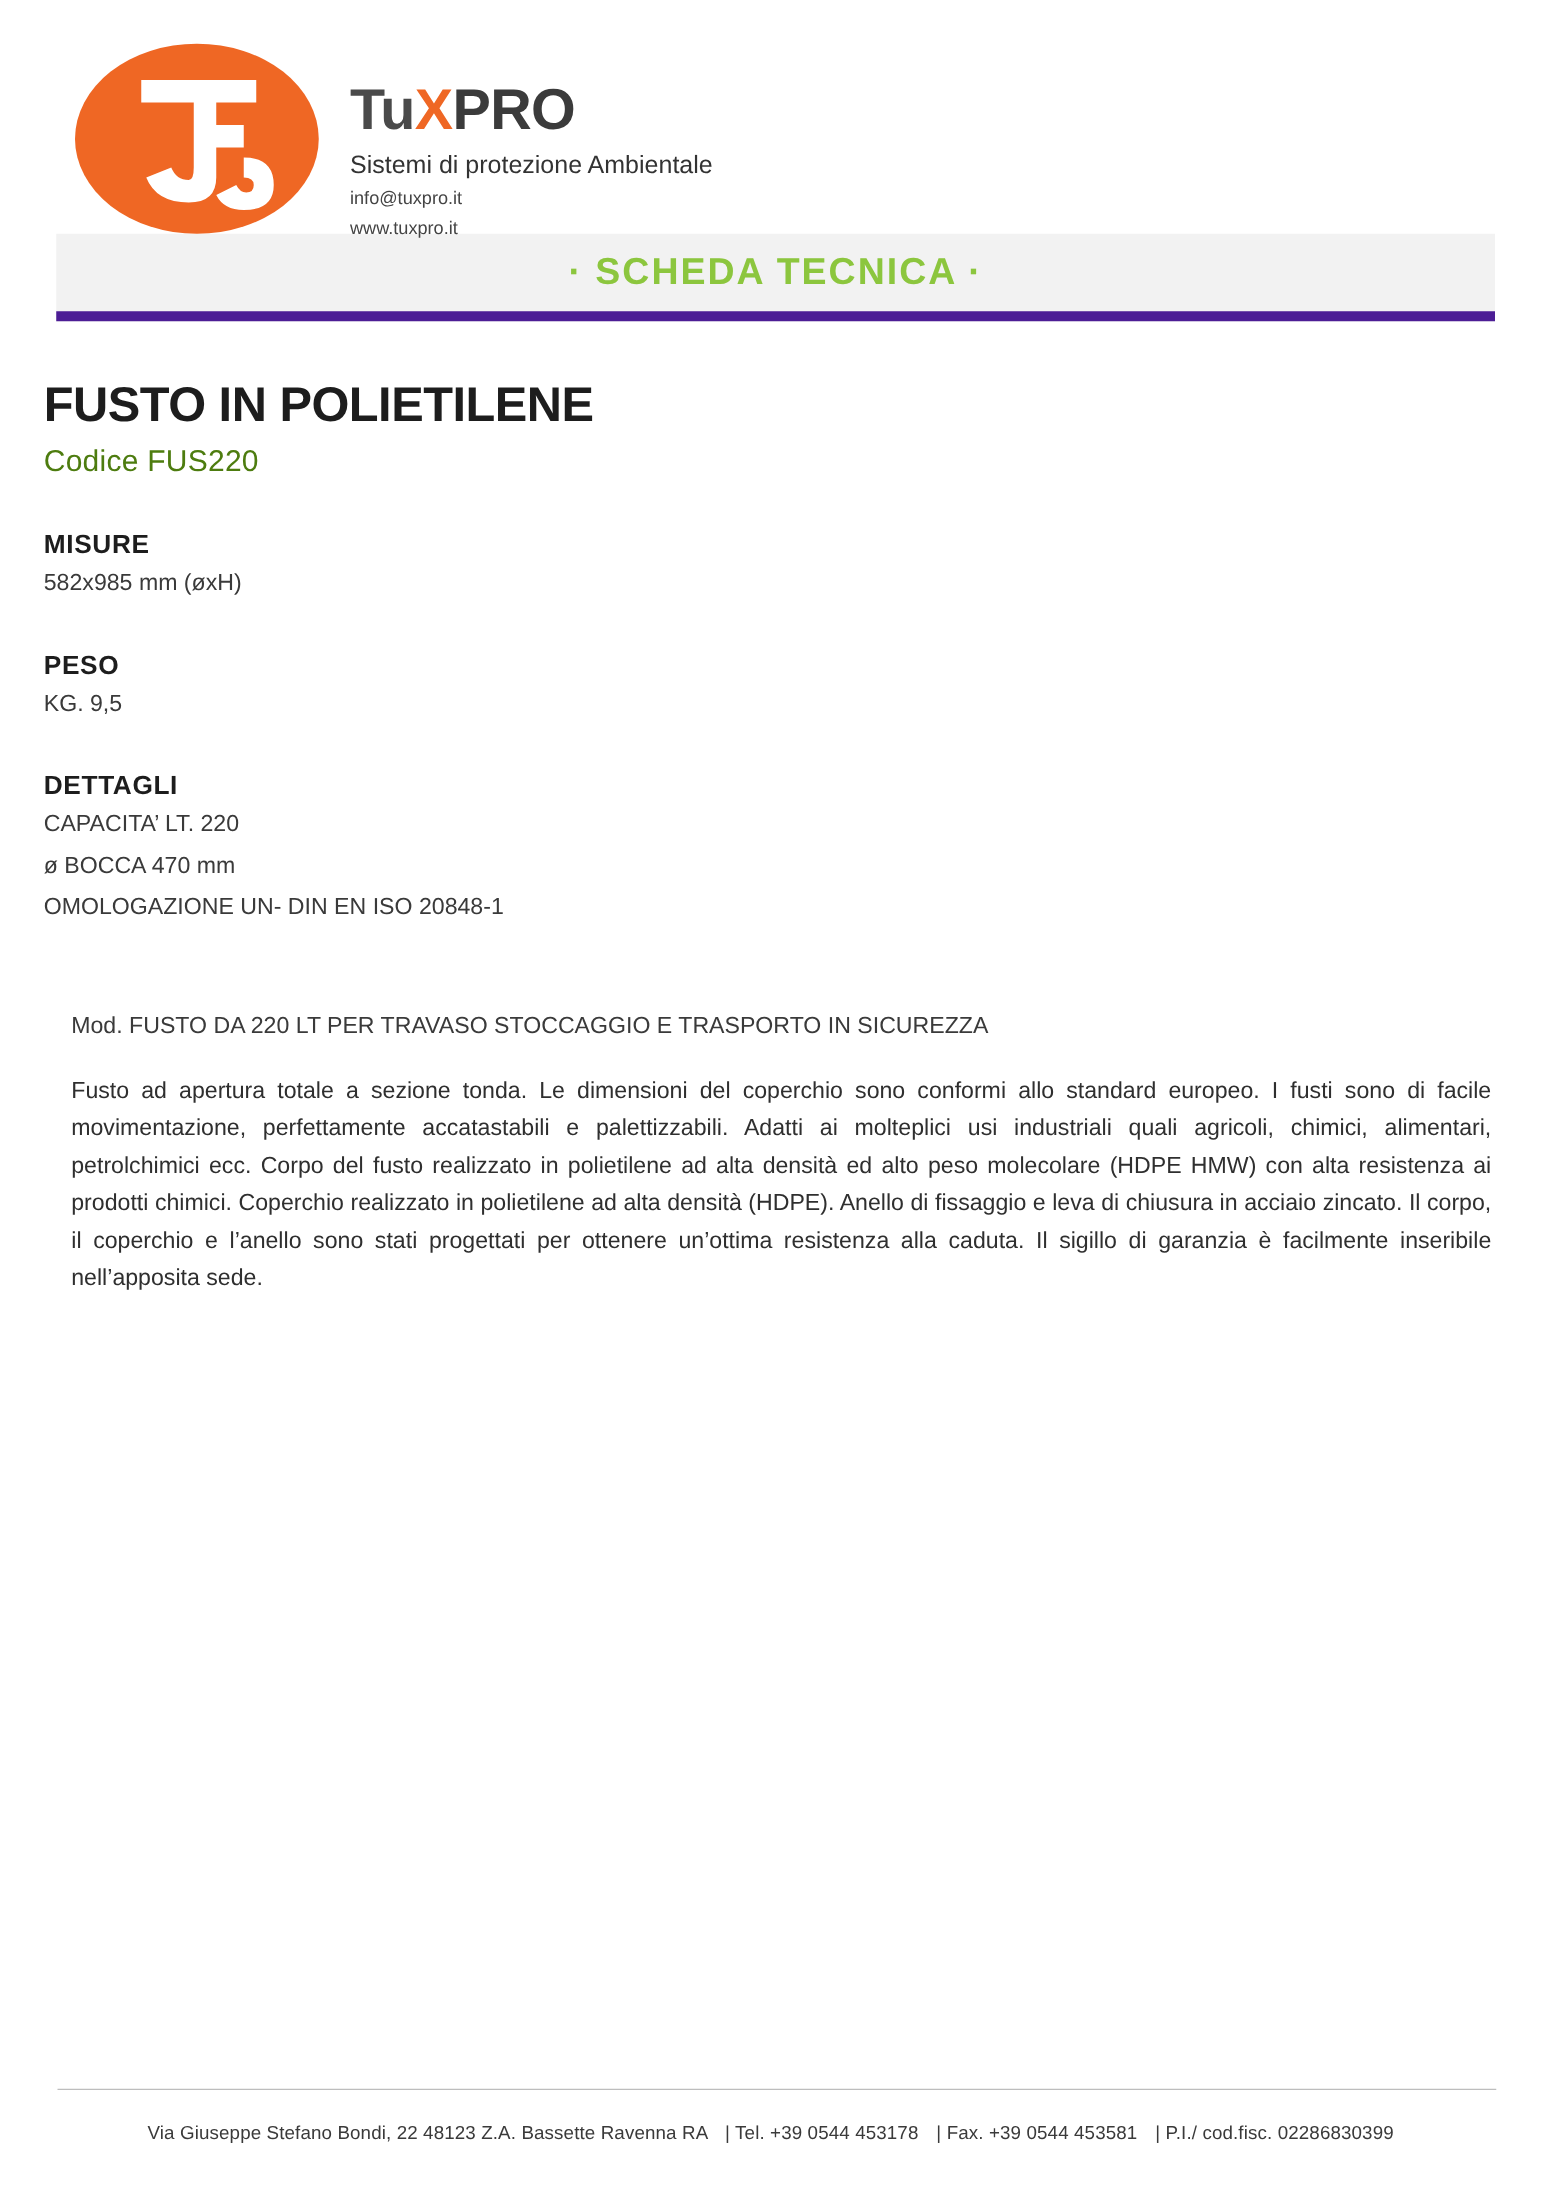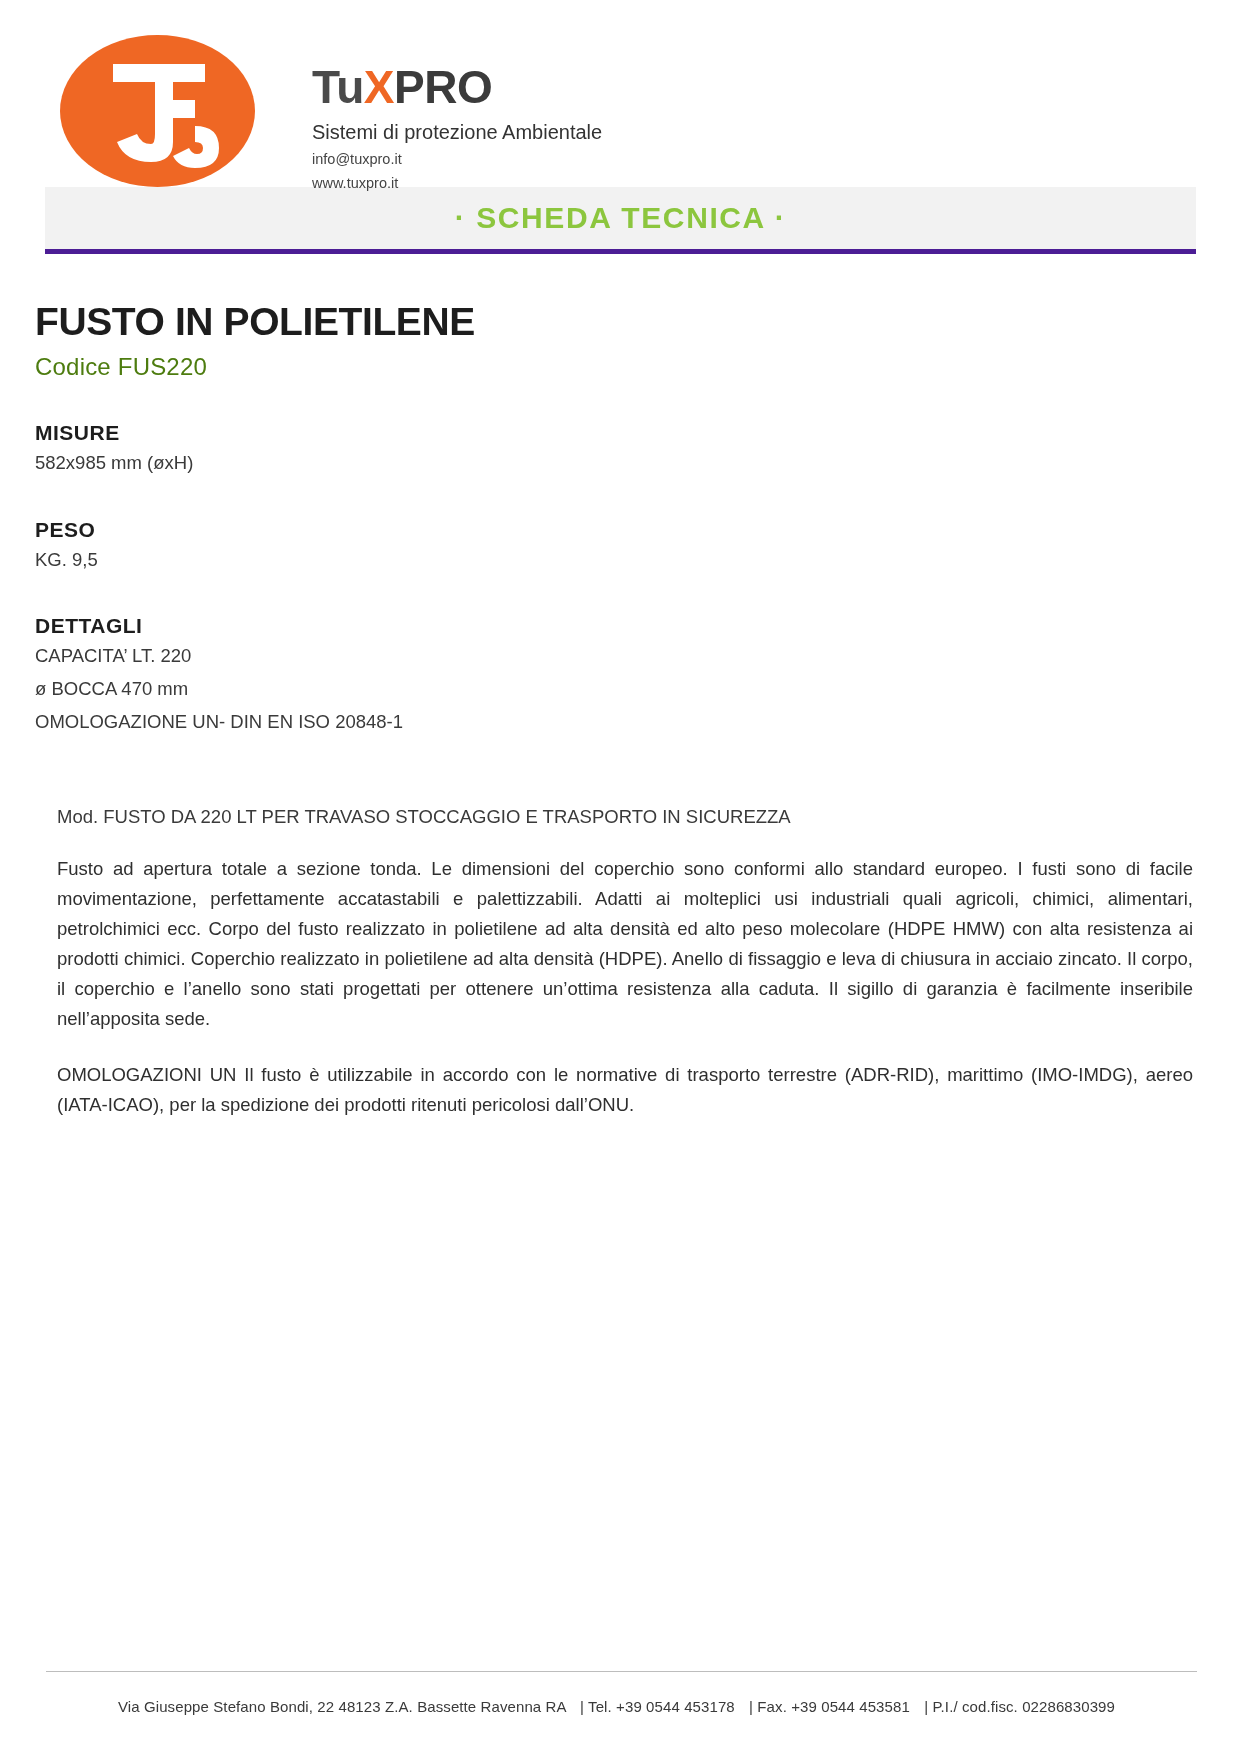--- a/index.html
+++ b/index.html
@@ -16,21 +16,20 @@
     overflow: hidden;
   }
 
   
   .header {
     display: flex;
     align-items: flex-start;
     padding: 30px 0 0 55px;
     height: 175px;
     box-sizing: border-box;
-    gap: 32px;
   }
   .logo-mark {
     width: 205px;
     height: 160px;
     position: relative;
     flex: 0 0 auto;
   }
   .logo-ellipse {
     position: absolute;
     left: 5px;
@@ -72,21 +71,21 @@
   }
 
   
   .band {
     margin: 12px 45px 0 45px;
     height: 62px;
     background: #f2f2f2;
     display: flex;
     align-items: center;
     justify-content: center;
-    border-bottom: 5px solid #4c1d95;
+    border-bottom: 8px solid #4c1d95;
   }
   .band-title {
     color: #8cc63e;
     font-size: 30px;
     font-weight: bold;
     letter-spacing: 1.6px;
   }
 
   
   .product {
@@ -311,21 +310,20 @@
       <div class="spec-line">ø BOCCA 470 mm</div>
       <div class="spec-line">OMOLOGAZIONE UN- DIN EN ISO 20848-1</div>
     </div>
   </div>
 
 </div>
 
 <div class="tech">
   <div class="tech-model">Mod. FUSTO DA 220 LT PER TRAVASO STOCCAGGIO E TRASPORTO IN SICUREZZA</div>
   <div class="tech-para">Fusto ad apertura totale a sezione tonda. Le dimensioni del coperchio sono conformi allo standard europeo. I fusti sono di facile movimentazione, perfettamente accatastabili e palettizzabili. Adatti ai molteplici usi industriali quali agricoli, chimici, alimentari, petrolchimici ecc. Corpo del fusto realizzato in polietilene ad alta densità ed alto peso molecolare (HDPE HMW) con alta resistenza ai prodotti chimici. Coperchio realizzato in polietilene ad alta densità (HDPE).  Anello di fissaggio e leva di chiusura in acciaio zincato. Il corpo, il coperchio e l’anello sono stati progettati per ottenere un’ottima resistenza alla caduta. Il sigillo di garanzia è facilmente inseribile nell’apposita sede.</div>
-  <div class="tech-para">OMOLOGAZIONI UN Il fusto è utilizzabile in accordo con le normative di trasporto terrestre (ADR-RID), marittimo (IMO-IMDG), aereo (IATA-ICAO), per la spedizione dei prodotti ritenuti pericolosi dall’ONU.</div>
 </div>
 
 <div class="footer">
   <div class="footer-rule"></div>
   <div class="footer-text">
     <span>Via Giuseppe Stefano Bondi, 22 48123 Z.A. Bassette Ravenna RA</span>
     <span class="footer-sep">| Tel. +39 0544 453178</span>
     <span>| Fax. +39 0544 453581</span>
     <span class="footer-sep">| P.I./ cod.fisc. 02286830399</span>
   </div>

